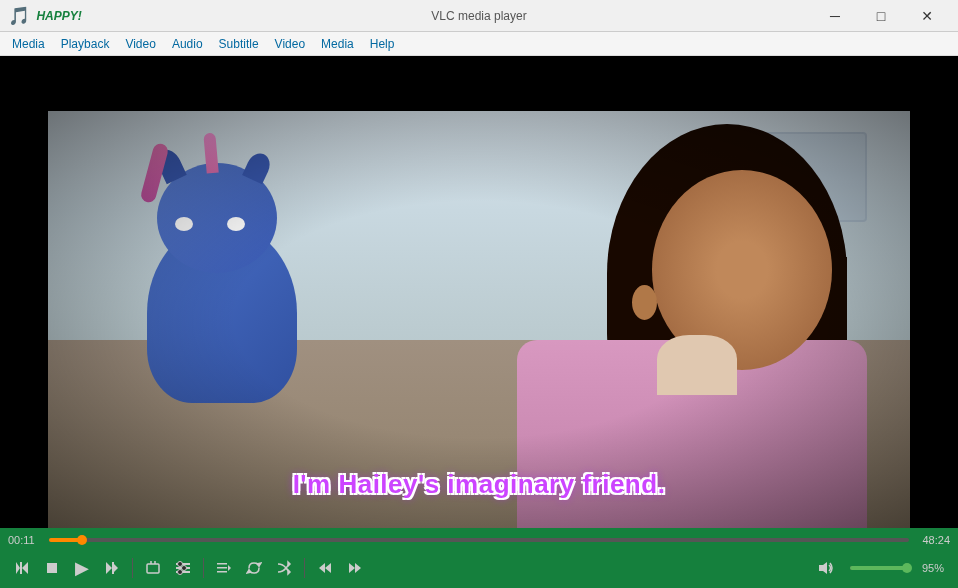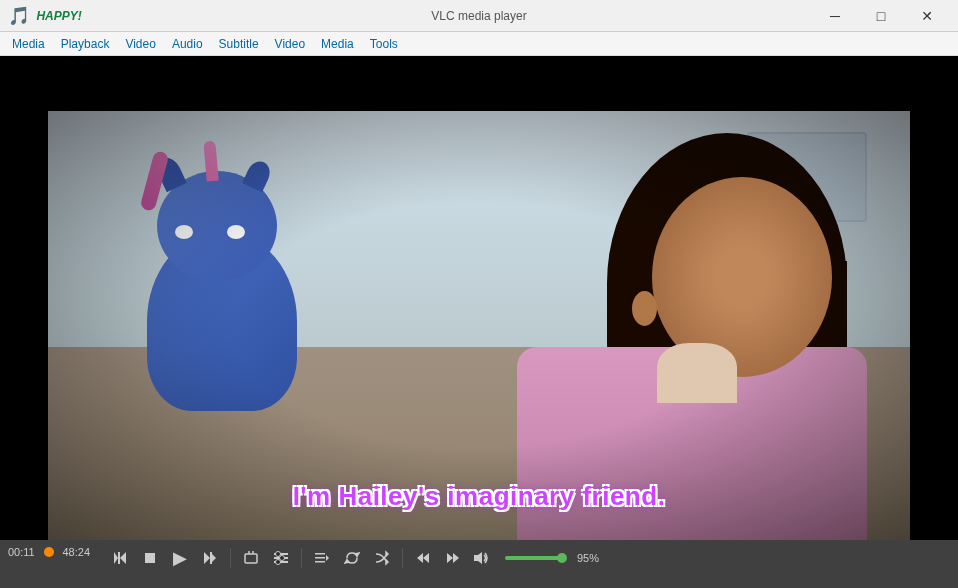--- a/index.html
+++ b/index.html
@@ -143,24 +143,24 @@
         -2px -2px 0 #fff,
          2px -2px 0 #fff,
         -2px  2px 0 #fff,
          2px  2px 0 #fff,
          0 0 8px #aa22ee;
       letter-spacing: 0.5px;
     }
 
     
     #controls-bar {
-      background: #404040;
-      height: 48px;
-      display: flex;
-      flex-direction: row;
+      background: #15803d;
+      height: 60px;
+      display: flex;
+      flex-direction: column;
     }
 
     
     #progress-area {
       display: flex;
       align-items: center;
       padding: 4px 8px 2px 8px;
       gap: 6px;
       height: 22px;
     }
@@ -299,21 +299,21 @@
 </div>
 
 <div id="menu-bar">
   <span class="menu-item">Media</span>
   <span class="menu-item">Playback</span>
   <span class="menu-item">Video</span>
   <span class="menu-item">Audio</span>
   <span class="menu-item">Subtitle</span>
   <span class="menu-item">Video</span>
   <span class="menu-item">Media</span>
-  <span class="menu-item">Tools</span>
+  <span class="menu-item">Help</span>
 </div>
 
 <div id="video-area">
   <div id="video-frame">
     <div class="scene-bg"></div>
 
     <div class="black-bar-top"></div>
     <div class="black-bar-bottom-left"></div>
     <div class="black-bar-bottom-right"></div>
 

